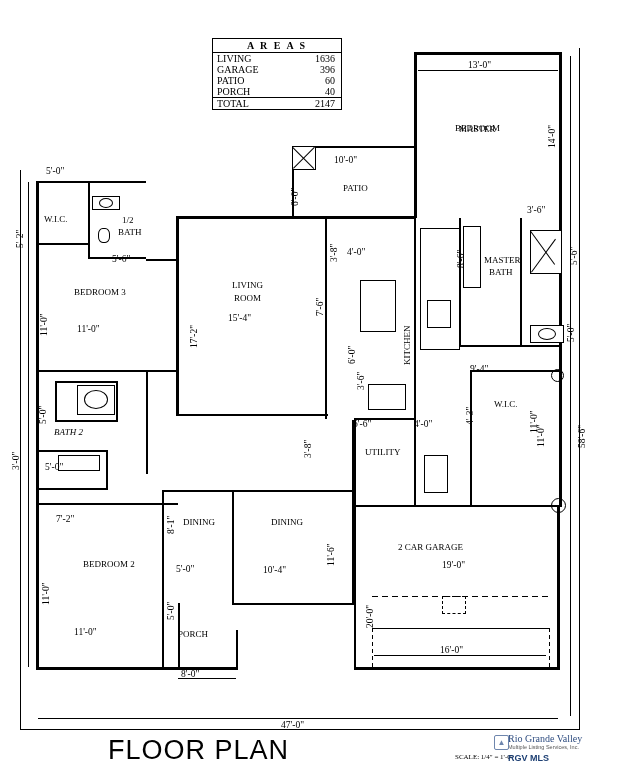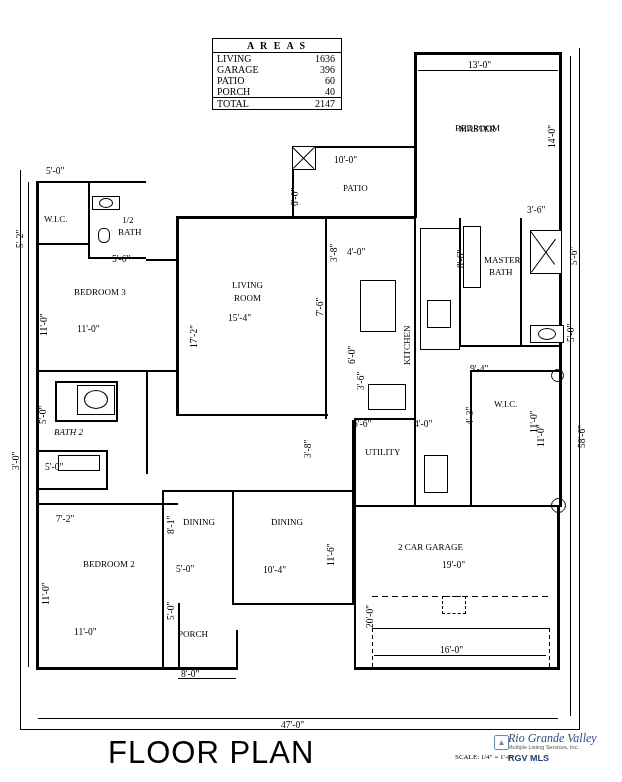--- a/index.html
+++ b/index.html
@@ -83,42 +83,41 @@
     line-height: 11px;
     color: #000;
     font-weight: bold;
     white-space: nowrap;
   }
   
   #title {
     position: absolute;
     left: 108px; top: 735px;
     font-family: "Liberation Sans", sans-serif;
-    font-size: 31px;
+    font-size: 27px;
     letter-spacing: 1px;
     font-weight: normal;
   }
   #scale {
     position: absolute;
     left: 455px; top: 753px;
     font-family: "Liberation Serif", serif;
     font-size: 7px;
   }
   
   #wm {
     position: absolute;
     left: 508px; top: 733px;
     width: 106px;
     text-align: left;
     font-family: "Liberation Sans", sans-serif;
   }
   #wm .l1 {
     font-family: "Liberation Serif", serif;
-    font-style: italic;
-    font-size: 12px;
+    font-size: 10px;
     color: #2f4d80;
     line-height: 11px;
   }
   #wm .l2 { font-size: 5.5px; color: #555; line-height: 7px; }
   #wm .l3 { font-size: 9px; color: #1d3f73; font-weight: bold; line-height: 11px; margin-top: 2px;}
   #wm .logo {
     position: absolute;
     left: -14px; top: 2px;
     width: 13px; height: 13px;
     border: 1px solid #6e86ad;

